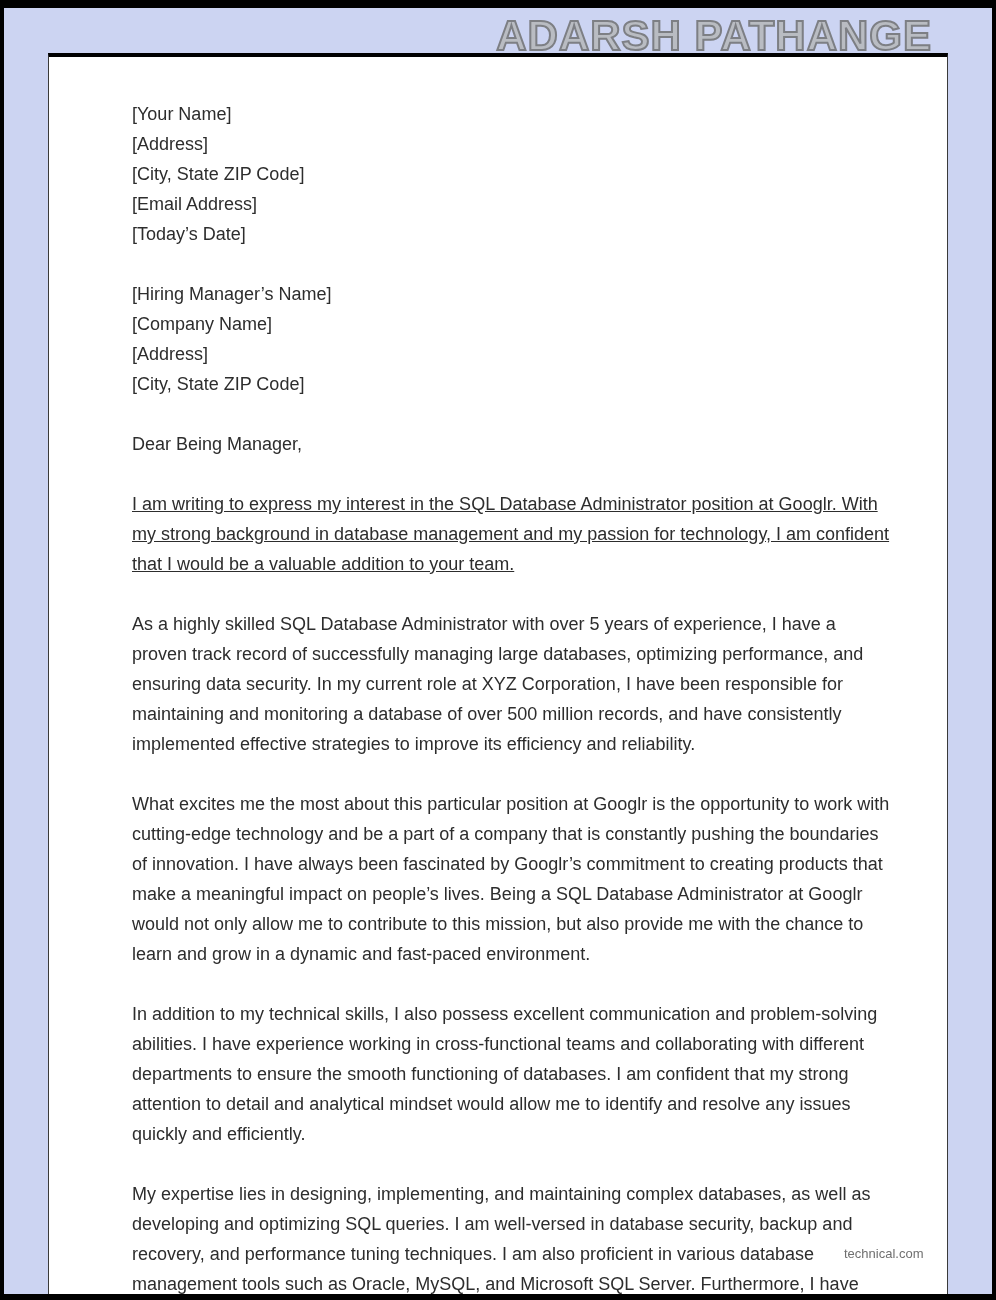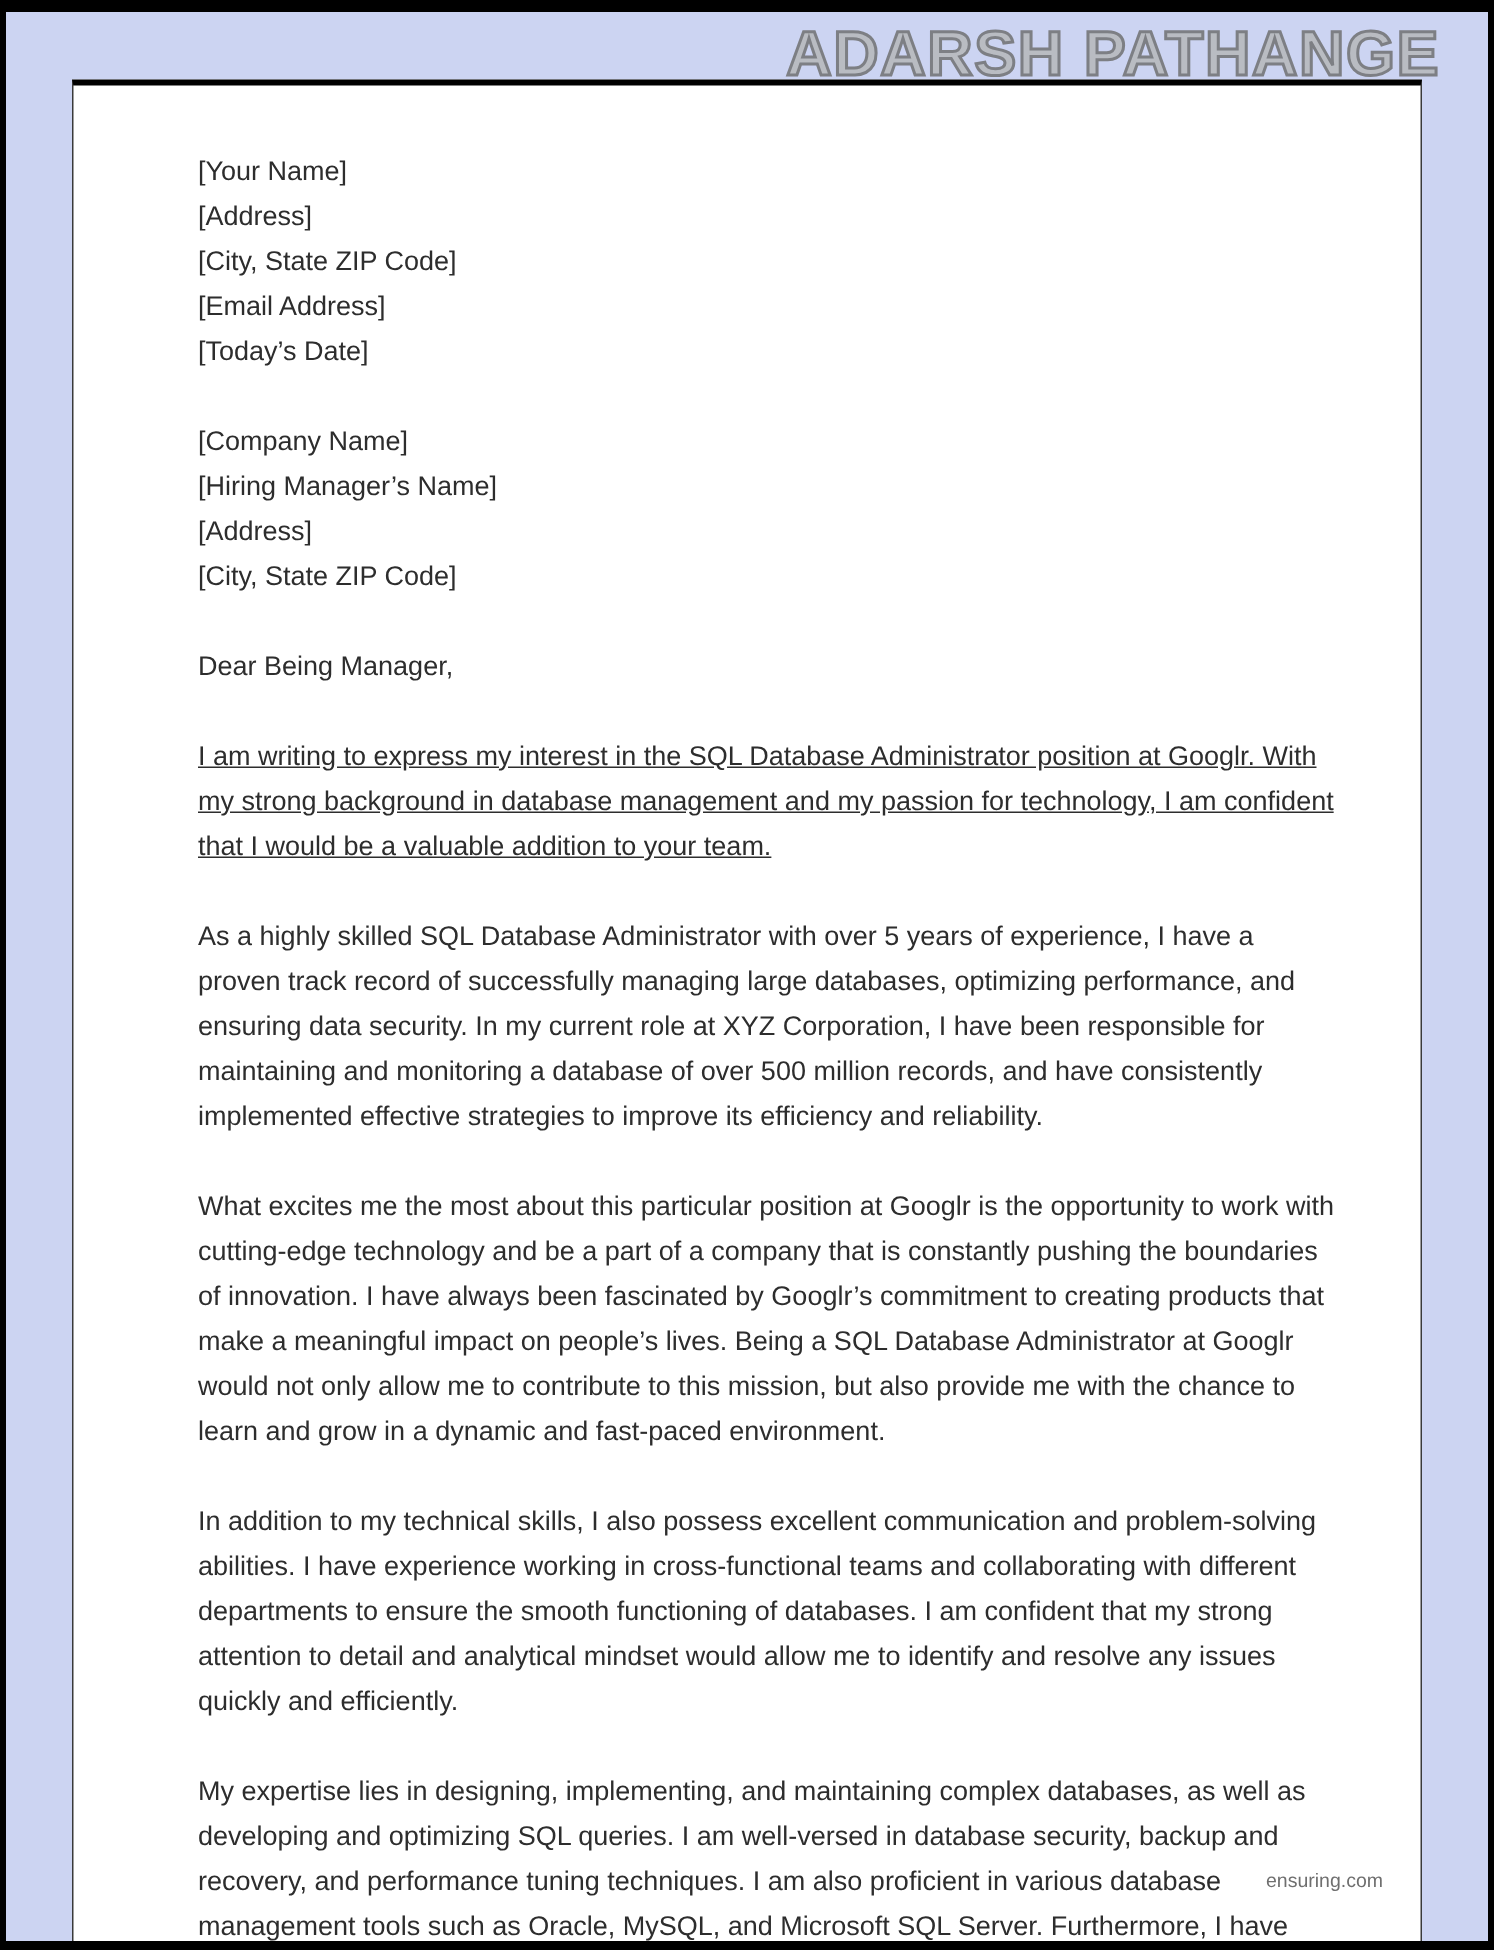--- a/index.html
+++ b/index.html
@@ -19,21 +19,21 @@
     top: 8px;
     left: 4px;
     right: 4px;
     bottom: 6px;
     background: #ccd4f2;
     overflow: hidden;
   }
   .header-name {
     position: absolute;
     top: 4px;
-    right: 32px;
+    right: 60px;
     font-size: 42px;
     font-weight: 700;
     letter-spacing: 1px;
     color: #b9bcc2;
     -webkit-text-stroke: 2px #7d7f84;
     text-transform: uppercase;
     white-space: nowrap;
     font-family: "Liberation Sans", sans-serif;
   }
   .page {
@@ -96,35 +96,35 @@
 
         <div class="block">
           <span class="line">[Your Name]</span>
           <span class="line">[Address]</span>
           <span class="line">[City, State ZIP Code]</span>
           <span class="line">[Email Address]</span>
           <span class="line">[Today’s Date]</span>
         </div>
 
         <div class="block">
+          <span class="line">[Hiring Manager’s Name]</span>
           <span class="line">[Company Name]</span>
-          <span class="line">[Hiring Manager’s Name]</span>
           <span class="line">[Address]</span>
           <span class="line">[City, State ZIP Code]</span>
         </div>
 
         <div class="salutation">Dear Being Manager,</div>
 
         <div>
           <p>I am writing to express my interest in the SQL Database Administrator position at Googlr. With my strong background in database management and my passion for technology, I am confident that I would be a valuable addition to your team.</p>
           <p>As a highly skilled SQL Database Administrator with over 5 years of experience, I have a proven track record of successfully managing large databases, optimizing performance, and ensuring data security. In my current role at XYZ Corporation, I have been responsible for maintaining and monitoring a database of over 500 million records, and have consistently implemented effective strategies to improve its efficiency and reliability.</p>
           <p>What excites me the most about this particular position at Googlr is the opportunity to work with cutting-edge technology and be a part of a company that is constantly pushing the boundaries of innovation. I have always been fascinated by Googlr’s commitment to creating products that make a meaningful impact on people’s lives. Being a SQL Database Administrator at Googlr would not only allow me to contribute to this mission, but also provide me with the chance to learn and grow in a dynamic and fast-paced environment.</p>
           <p>In addition to my technical skills, I also possess excellent communication and problem-solving abilities. I have experience working in cross-functional teams and collaborating with different departments to ensure the smooth functioning of databases. I am confident that my strong attention to detail and analytical mindset would allow me to identify and resolve any issues quickly and efficiently.</p>
           <p>My expertise lies in designing, implementing, and maintaining complex databases, as well as developing and optimizing SQL queries. I am well-versed in database security, backup and recovery, and performance tuning techniques. I am also proficient in various database management tools such as Oracle, MySQL, and Microsoft SQL Server. Furthermore, I have</p>
         </div>
 
       </div>
     </div>
 
-    <div class="watermark">ensuring.com</div>
+    <div class="watermark">technical.com</div>
 
   </div>
 </div>
 
 </body></html>

